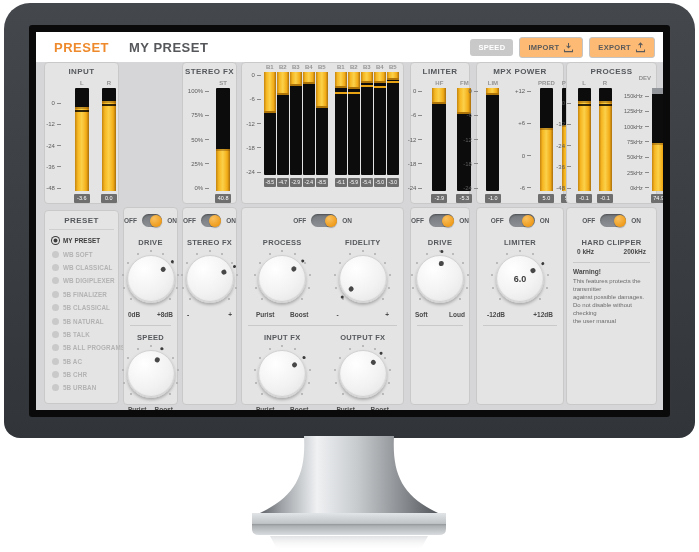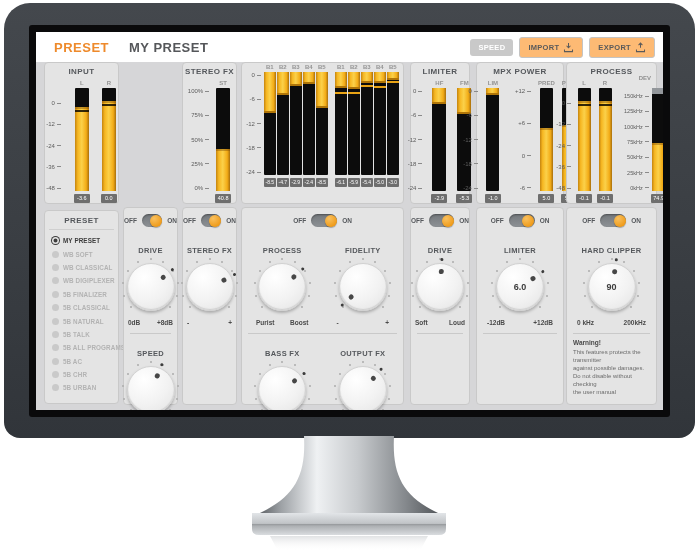--- a/index.html
+++ b/index.html
@@ -61,21 +61,21 @@
   
   .toggle-row{display:flex;align-items:center;justify-content:center;gap:5px;padding:6px 0 4px;}
   .tog-label{font-size:6.5px;font-weight:700;color:#55585c;}
   .switch{width:26px;height:13px;border-radius:7px;background:linear-gradient(180deg,#74787c,#8d9195);position:relative;box-shadow:inset 0 1px 2px rgba(0,0,0,.35);cursor:pointer;}
   .switch::after{content:"";position:absolute;right:.5px;top:.5px;width:12px;height:12px;border-radius:50%;
     background:radial-gradient(circle at 35% 30%,#f9c05e,#ef9c1c 70%);box-shadow:0 1px 1px rgba(0,0,0,.3);}
   .switch.big{width:30px;height:14px;}
   .switch.big::after{width:13px;height:13px;}
   
   .kblock{display:flex;flex-direction:column;align-items:center;}
-  .ktitle{font-size:7.5px;font-weight:700;letter-spacing:.3px;color:#55585c;margin-top:15px;}
+  .ktitle{font-size:7.5px;font-weight:700;letter-spacing:.3px;color:#55585c;margin-top:7px;}
   .knob{position:relative;width:62px;height:62px;margin-top:1px;}
   .kface{position:absolute;inset:7px;border-radius:50%;border:1px solid #d2d2d2;
     background:radial-gradient(circle at 35% 28%,#ffffff,#f2f2f2 55%,#e2e2e2 100%);
     box-shadow:0 2px 3px rgba(0,0,0,.25), inset 0 -1px 1px #cfcfcf;}
   .krotor{position:absolute;inset:0;}
   .kdot-out{position:absolute;top:2px;left:50%;width:3px;height:3px;margin-left:-1.5px;border-radius:50%;background:#3c3c3c;}
   .kdot-in{position:absolute;top:13px;left:50%;width:5px;height:5px;margin-left:-2.5px;border-radius:50%;background:#474747;}
   .ktick{position:absolute;width:2px;height:2px;border-radius:50%;background:#adadad;}
   .kcenter{position:absolute;inset:0;display:flex;align-items:center;justify-content:center;font-size:9px;font-weight:700;color:#3c3c3c;}
   .kminmax{display:flex;justify-content:space-between;width:100%;box-sizing:border-box;padding:0 4px;font-size:6.5px;font-weight:700;color:#4a4a4a;margin-top:1px;}
@@ -605,21 +605,21 @@
           </div>
           <div class="kminmax" style="padding:0 14px;">
             <span>-</span>
             <span>+</span>
           </div>
         </div>
       </div>
       <div class="divider"></div>
       <div class="krow">
         <div class="kblock">
-          <div class="ktitle">BASS FX</div>
+          <div class="ktitle">INPUT FX</div>
           <div class="knob">
             <div class="kticks">
                 <i class="ktick" style="left: 10.201px; top: 49.799px;"></i>
                 <i class="ktick" style="left: 3.37042px; top: 38.6525px;"></i>
                 <i class="ktick" style="left: 2.34473px; top: 25.6198px;"></i>
                 <i class="ktick" style="left: 7.34752px; top: 13.542px;"></i>
                 <i class="ktick" style="left: 17.2883px; top: 5.05182px;"></i>
                 <i class="ktick" style="left: 30px; top: 2px;"></i>
                 <i class="ktick" style="left: 42.7117px; top: 5.05182px;"></i>
                 <i class="ktick" style="left: 52.6525px; top: 13.542px;"></i>
@@ -742,41 +742,20 @@
     </div>
 
     <div class="card" style="left:530px;top:175px;width:91px;height:198px;">
       <div class="toggle-row">
         <span class="tog-label">OFF</span>
         <div class="switch"></div>
         <span class="tog-label">ON</span>
       </div>
       <div class="kblock">
         <div class="ktitle">HARD CLIPPER</div>
-        <div class="knob">
-          <div class="kticks">
-              <i class="ktick" style="left: 10.201px; top: 49.799px;"></i>
-              <i class="ktick" style="left: 3.37042px; top: 38.6525px;"></i>
-              <i class="ktick" style="left: 2.34473px; top: 25.6198px;"></i>
-              <i class="ktick" style="left: 7.34752px; top: 13.542px;"></i>
-              <i class="ktick" style="left: 17.2883px; top: 5.05182px;"></i>
-              <i class="ktick" style="left: 30px; top: 2px;"></i>
-              <i class="ktick" style="left: 42.7117px; top: 5.05182px;"></i>
-              <i class="ktick" style="left: 52.6525px; top: 13.542px;"></i>
-              <i class="ktick" style="left: 57.6553px; top: 25.6198px;"></i>
-              <i class="ktick" style="left: 56.6296px; top: 38.6525px;"></i>
-              <i class="ktick" style="left: 49.799px; top: 49.799px;"></i>
-            </div>
-          <div class="kface"></div>
-          <div class="kcenter">90</div>
-          <div class="krotor" style="transform: rotate(8deg);">
-              <i class="kdot-out"></i>
-              <i class="kdot-in"></i>
-            </div>
-        </div>
         <div class="kminmax" style="padding:0 10px;">
           <span>0 kHz</span>
           <span>200kHz</span>
         </div>
       </div>
       <div class="divider"></div>
       <div class="warnbox">
         <div class="warn-title">Warning!</div>
         <div class="warn-line">This features protects the transmitter</div>
         <div class="warn-line">against possible damages.</div>

